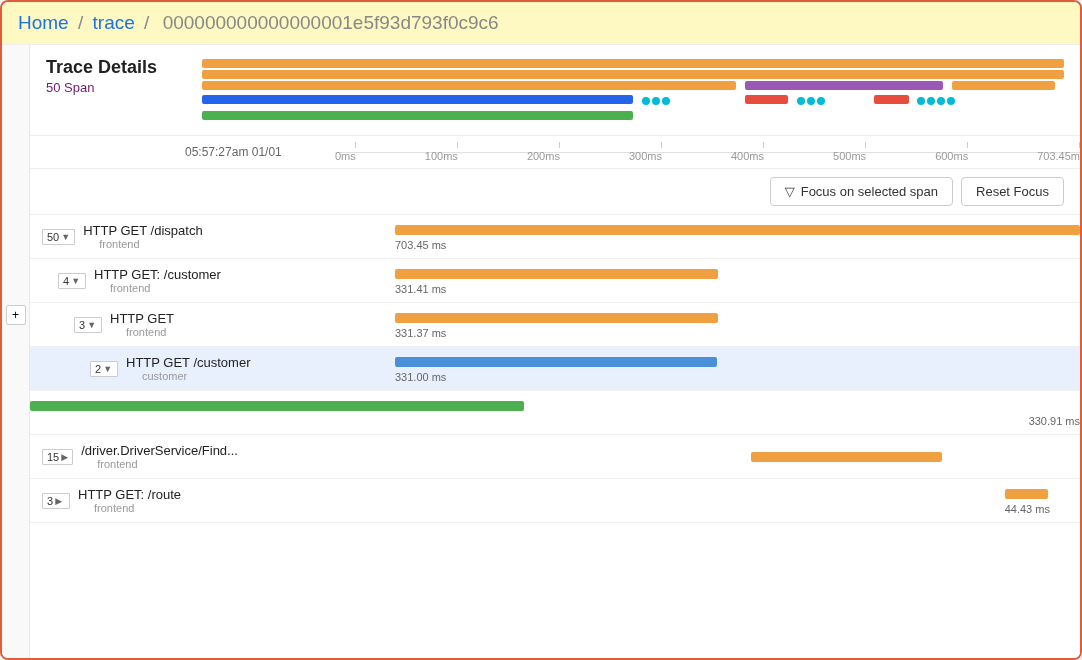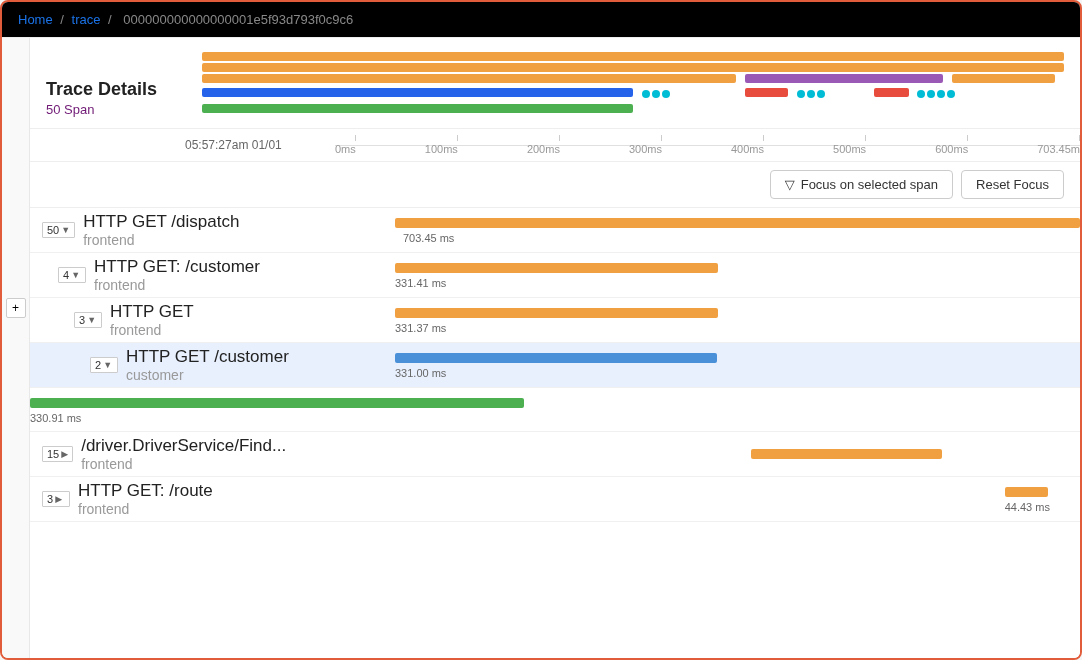--- a/index.html
+++ b/index.html
@@ -15,23 +15,23 @@
       border: 2px solid #e05c3a;
       border-radius: 8px;
       background: #fff;
       overflow: hidden;
       display: flex;
       flex-direction: column;
     }
     
     .breadcrumb {
       padding: 10px 16px;
-      font-size: 13px;
+      font-size: 19px;
       color: #555;
-      background: #000000;
+      background: #fef9c3;
       border-bottom: 1px solid #eee;
     }
     .breadcrumb a { color: #1a73e8; text-decoration: none; }
     .breadcrumb span { color: #888; margin: 0 4px; }
 
     
     .main {
       display: flex;
       flex: 1;
       overflow: hidden;
@@ -76,21 +76,20 @@
     }
 
     .header-top {
       display: flex;
       align-items: flex-start;
       gap: 16px;
     }
 
     .trace-title-block {
       min-width: 140px;
-      margin-top: 29px;
     }
 
     .trace-title {
       font-size: 18px;
       font-weight: 700;
       color: #222;
     }
 
     .trace-subtitle {
       font-size: 13px;
@@ -235,31 +234,32 @@
 
     .span-info {
       display: flex;
       flex-direction: column;
       justify-content: center;
       margin-left: 4px;
       overflow: hidden;
     }
 
     .span-name {
-      font-size: 17px;
+      font-size: 13px;
       font-weight: 500;
       color: #222;
       white-space: nowrap;
       overflow: hidden;
       text-overflow: ellipsis;
     }
 
     .span-service {
-      font-size: 14px;
+      font-size: 11px;
       color: #999;
+      margin-left: 16px;
     }
 
     .span-right {
       flex: 1;
       position: relative;
       display: flex;
       flex-direction: column;
       justify-content: center;
       padding: 4px 0;
     }
@@ -400,21 +400,21 @@
               </div>
               <div class="span-info">
                 <div class="span-name">HTTP GET /dispatch</div>
                 <div class="span-service">frontend</div>
               </div>
             </div>
             <div class="span-right">
               <div class="span-bar-container">
                 <div class="span-bar" style="background: rgb(240, 160, 64); left: 0%; width: 100%;"></div>
               </div>
-              <div class="span-duration" style="padding-left: 0%; margin-left: 8px;">703.45 ms</div>
+              <div class="span-duration" style="padding-left: 0%;">703.45 ms</div>
             </div>
           </div>
           <div class="span-row">
             <div class="span-left">
               <div style="width: 16px; flex-shrink: 0;"></div>
               <div class="span-badge">
                 <span>4</span>
                 <span class="arrow">▼</span>
               </div>
               <div class="span-info">
@@ -465,21 +465,21 @@
                 <div class="span-bar" style="background: rgb(74, 144, 217); left: 0%; width: 47%;"></div>
               </div>
               <div class="span-duration" style="padding-left: 0%;">331.00 ms</div>
             </div>
           </div>
           <div class="span-row">
             <div class="span-right">
               <div class="span-bar-container">
                 <div class="span-bar" style="background: rgb(76, 175, 80); left: 0%; width: 47%;"></div>
               </div>
-              <div class="span-duration" style="padding-left: 0%;">330.91 ms</div>
+              <div class="span-duration" style="padding-left: 0%; text-align: right;">330.91 ms</div>
             </div>
           </div>
           <div class="span-row">
             <div class="span-left">
               <div style="width: 0px; flex-shrink: 0;"></div>
               <div class="span-badge">
                 <span>15</span>
                 <span class="arrow">▶</span>
               </div>
               <div class="span-info">

